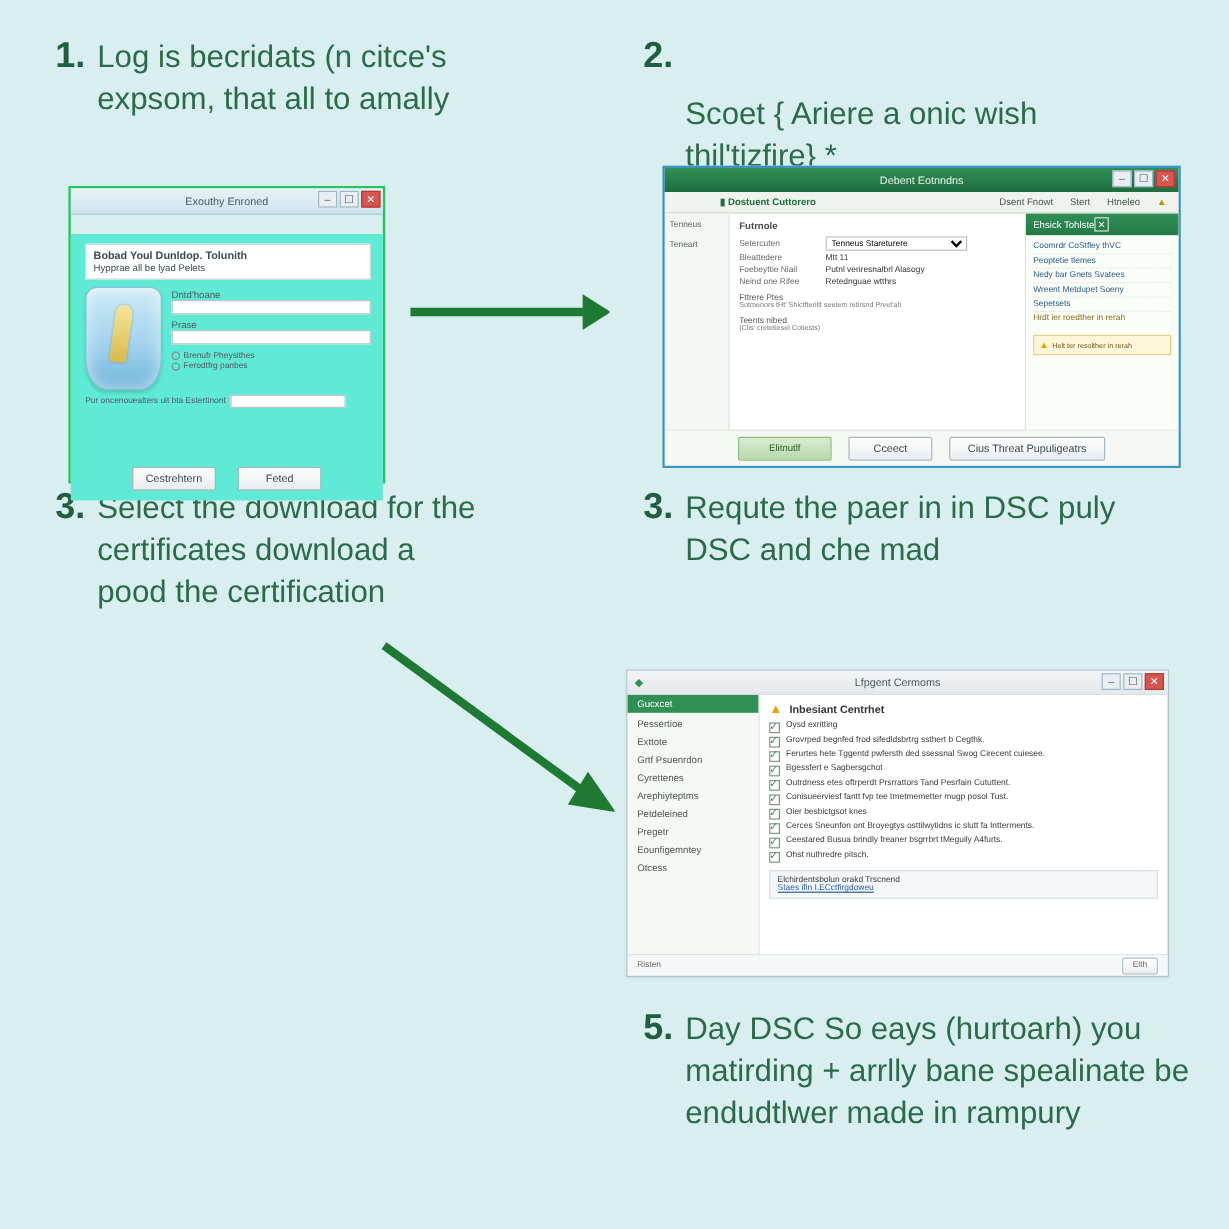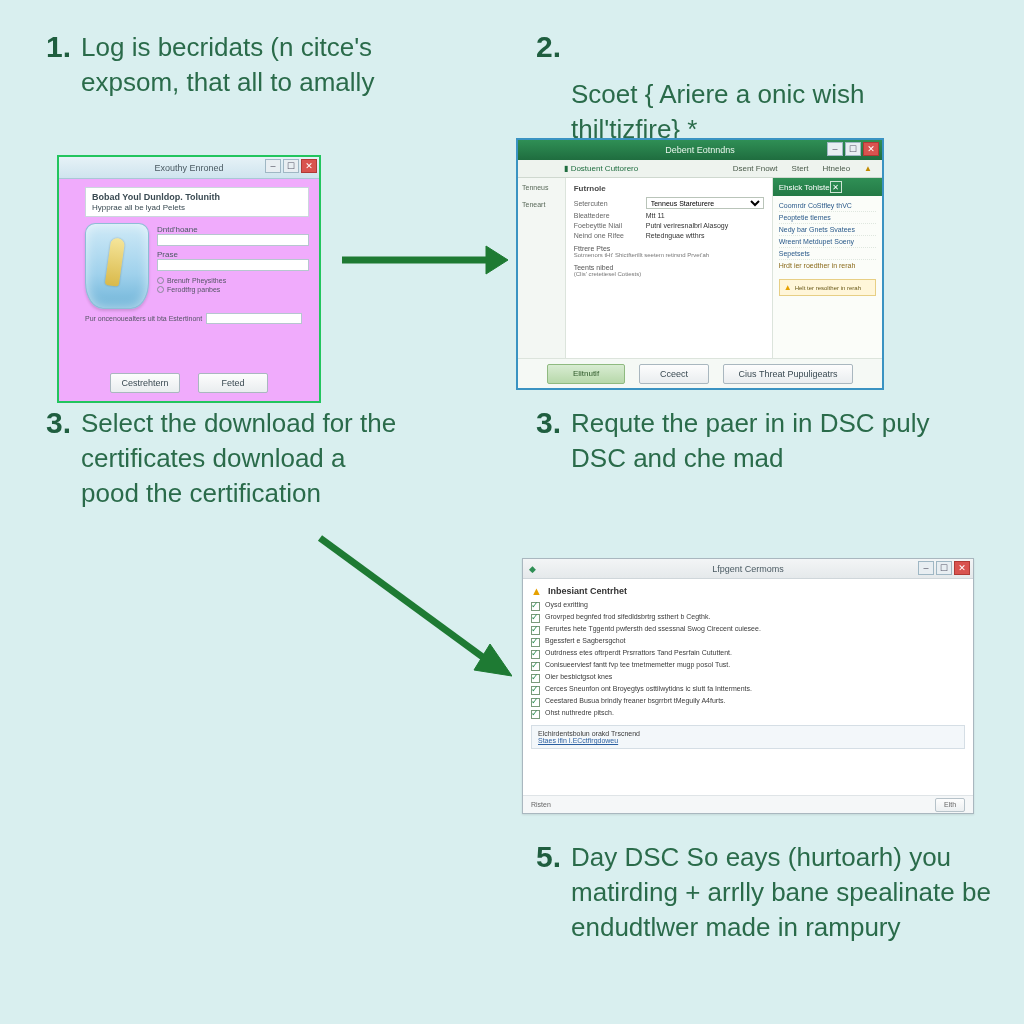--- a/index.html
+++ b/index.html
@@ -67,24 +67,25 @@
     width: 16px; height: 14px;
     background: #e8eef2;
     border: 1px solid #9fb7c4;
     font-size: 9px;
     display: flex; align-items:center; justify-content:center;
     color:#556;
   }
   .ctl span.close { background:#d9534f; color:#fff; border-color:#b03a35; }
 
   .win1-body {
-    padding: 8px 10px 10px 26px;
-    background: #f0abfc;
+    padding: 8px 10px 10px 12px;
+    background: #5eead4;
     height: calc(100% - 22px);
     position: relative;
+    margin-top: 16px;
   }
   .win1-banner {
     background:#fff;
     border:1px solid #cbd7dd;
     padding:4px 6px;
     font-size:8px;
     color:#3a4a52;
     line-height:1.2;
     margin-bottom:6px;
   }
@@ -133,22 +134,22 @@
     background: linear-gradient(#fdfdfd,#e9edef);
     border:1px solid #a9b7bf;
     font-size:9px; color:#3a4a52;
     display:flex;align-items:center;justify-content:center;
     border-radius:2px;
   }
 
   
   .win2 {
     position: absolute;
-    left: 516px; top: 138px;
-    width: 368px; height: 252px;
+    left: 552px; top: 138px;
+    width: 432px; height: 252px;
     border:2px solid #3a93c2;
     background:#fff;
     display:flex; flex-direction:column;
   }
   .win2-titlebar{
     height:20px;
     background: linear-gradient(#2f8f55,#1f6d3f);
     display:flex; align-items:center; justify-content:center;
     color:#e8f5ec; font-size:9px;
     position:relative;
@@ -381,21 +382,21 @@
 <div class="win2">
   <div class="win2-titlebar">
     <span>Debent Eotnndns</span>
     <div class="ctl">
       <span>–</span>
       <span>☐</span>
       <span class="close">✕</span>
     </div>
   </div>
   <div class="win2-tabs">
-    <span style="color:#1f6d3f;font-weight:400;padding-left:36px;">▮ <span>Dostuent Cuttorero</span></span>
+    <span style="color:#1f6d3f;font-weight:700;padding-left:36px;">▮ <span>Dostuent Cuttorero</span></span>
     <span style="flex:1"></span>
     <span>Dsent Fnowt</span>
     <span>Stert</span>
     <span>Htneleo</span>
     <span style="margin-left:auto;color:#c08a00;">▲</span>
   </div>
   <div class="win2-body">
     <div class="win2-left">
       <div>Tenneus</div>
       <div style="margin-top:10px;">Teneart</div>
@@ -456,20 +457,34 @@
   <div class="win3-titlebar">
     <span style="position:absolute;left:6px;color:#2f8f55;">◆</span>
     <span>Lfpgent Cermoms</span>
     <div class="ctl">
       <span>–</span>
       <span>☐</span>
       <span class="close">✕</span>
     </div>
   </div>
   <div class="win3-body">
+    <div class="win3-left">
+      <div class="sel">Gucxcet</div>
+      <ul>
+        <li>Pessertioe</li>
+        <li>Exttote</li>
+        <li>Grtf Psuenrdon</li>
+        <li>Cyrettenes</li>
+        <li>Arephiyteptms</li>
+        <li>Petdeleined</li>
+        <li>Pregetr</li>
+        <li>Eounfigemntey</li>
+        <li>Otcess</li>
+      </ul>
+    </div>
     <div class="win3-right">
       <div class="hdr">
           <span class="tri">▲</span>
           <span>Inbesiant Centrhet</span>
         </div>
       <div id="chklist">
           <div class="chk">
             <span class="box"></span>
             <span>Oysd exritting</span>
           </div>

